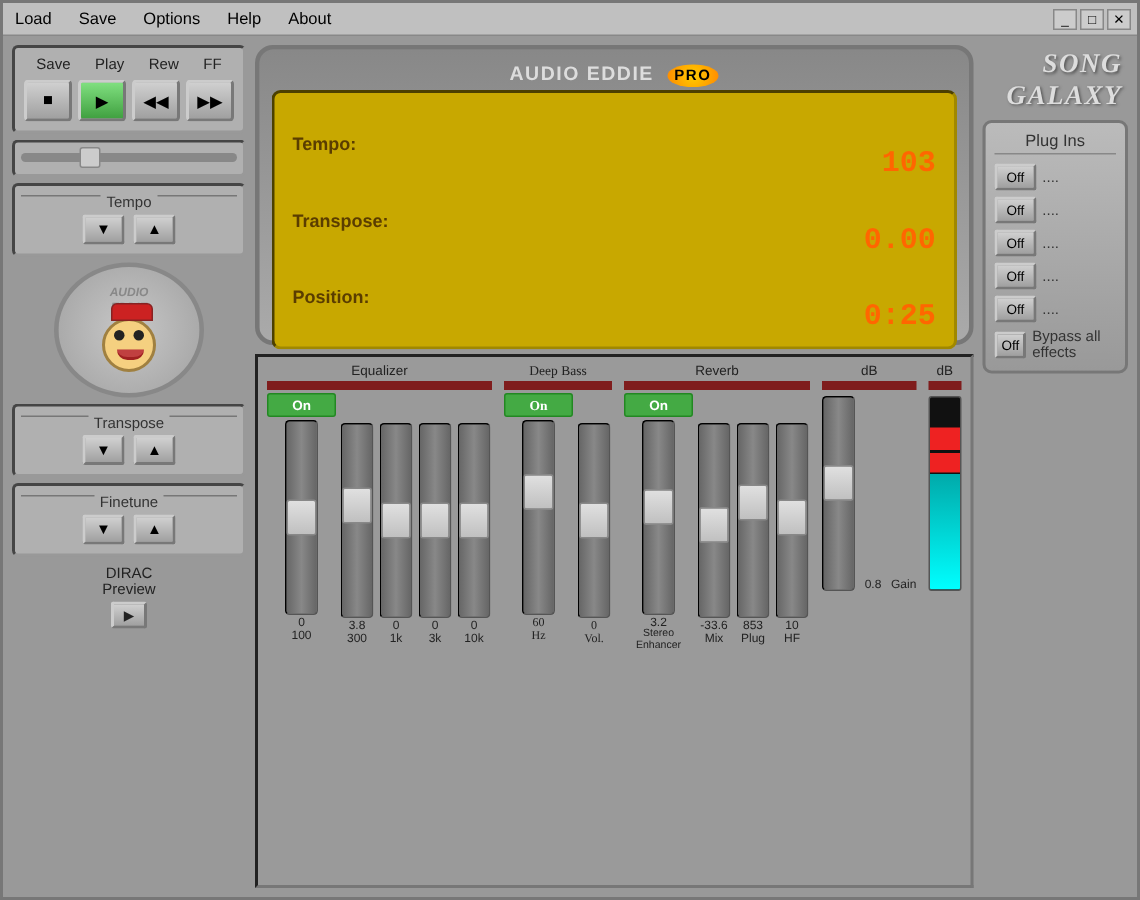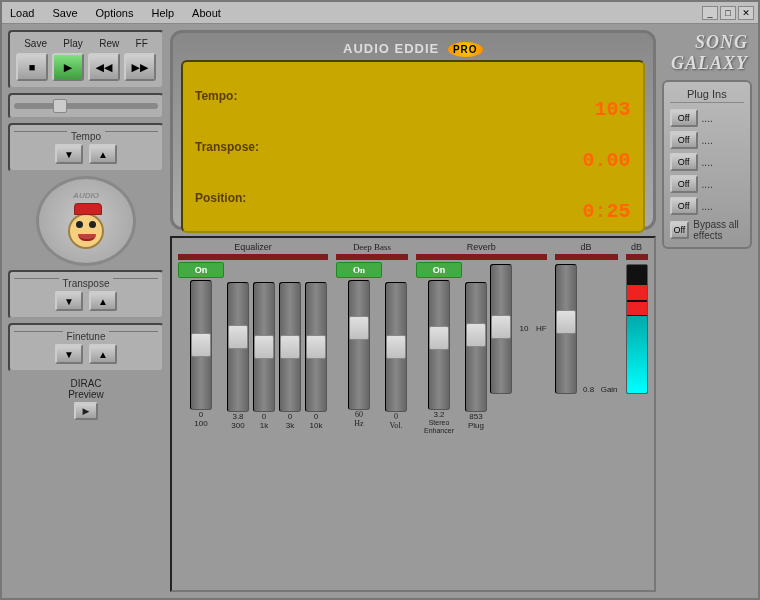--- a/index.html
+++ b/index.html
@@ -642,26 +642,34 @@
                 <div class="on-btn">On</div>
                 <div class="fader-track" style="margin-top:2px;">
                   <div class="fader-thumb" style="top:45px;"></div>
                 </div>
                 <div class="fader-value">3.2</div>
                 <div class="fader-label" style="font-size:7px; text-align:center; line-height:1.1;">Stereo<br>Enhancer</div>
               </div>
               <div style="display:flex; flex-direction:column; align-items:center; margin-right:2px;">
                 <div style="height:18px;"></div>
                 <div class="fader-track" style="margin-top:2px;">
+                  <div class="fader-thumb" style="top:55px;"></div>
+                </div>
+                <div class="fader-value">-33.6</div>
+                <div class="fader-label">Mix</div>
+              </div>
+              <div style="display:flex; flex-direction:column; align-items:center; margin-right:2px;">
+                <div style="height:18px;"></div>
+                <div class="fader-track" style="margin-top:2px;">
                   <div class="fader-thumb" style="top:40px;"></div>
                 </div>
                 <div class="fader-value">853</div>
                 <div class="fader-label">Plug</div>
               </div>
-              <div style="display:flex; flex-direction:row; align-items:center;">
+              <div style="display:flex; flex-direction:column; align-items:center;">
                 <div style="height:18px;"></div>
                 <div class="fader-track" style="margin-top:2px;">
                   <div class="fader-thumb" style="top:50px;"></div>
                 </div>
                 <div class="fader-value">10</div>
                 <div class="fader-label">HF</div>
               </div>
             </div>
           </div>
 

